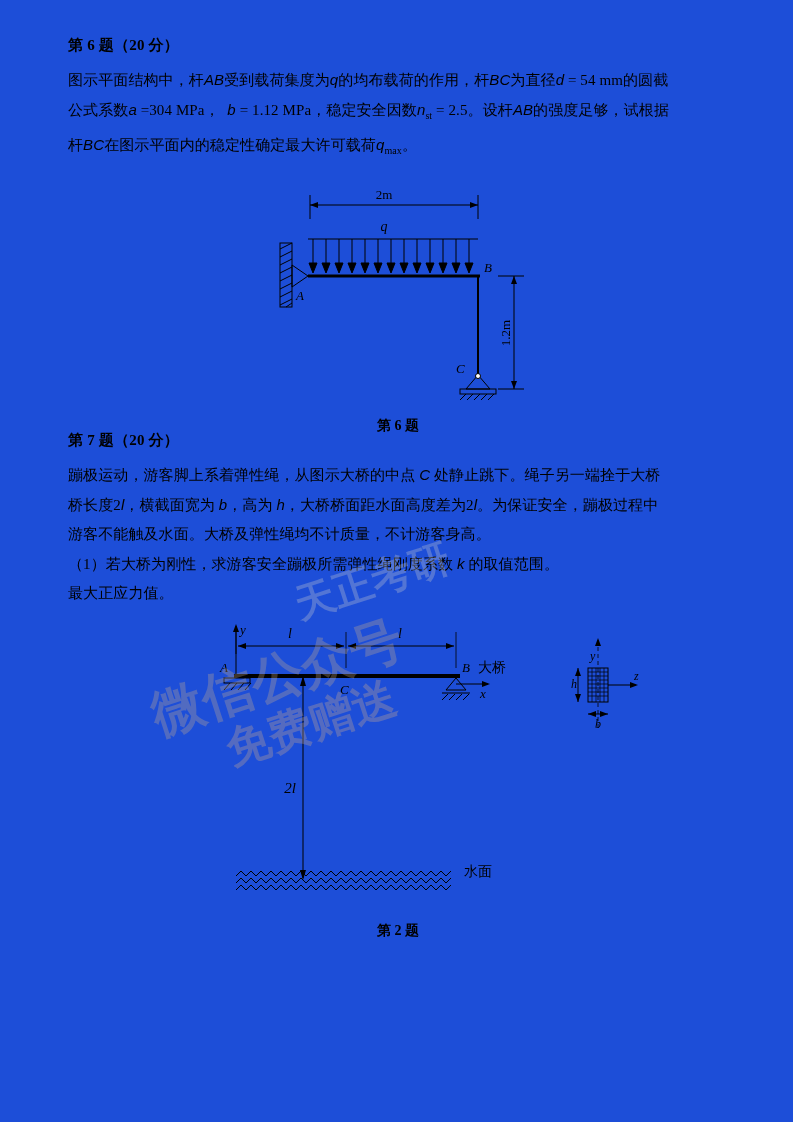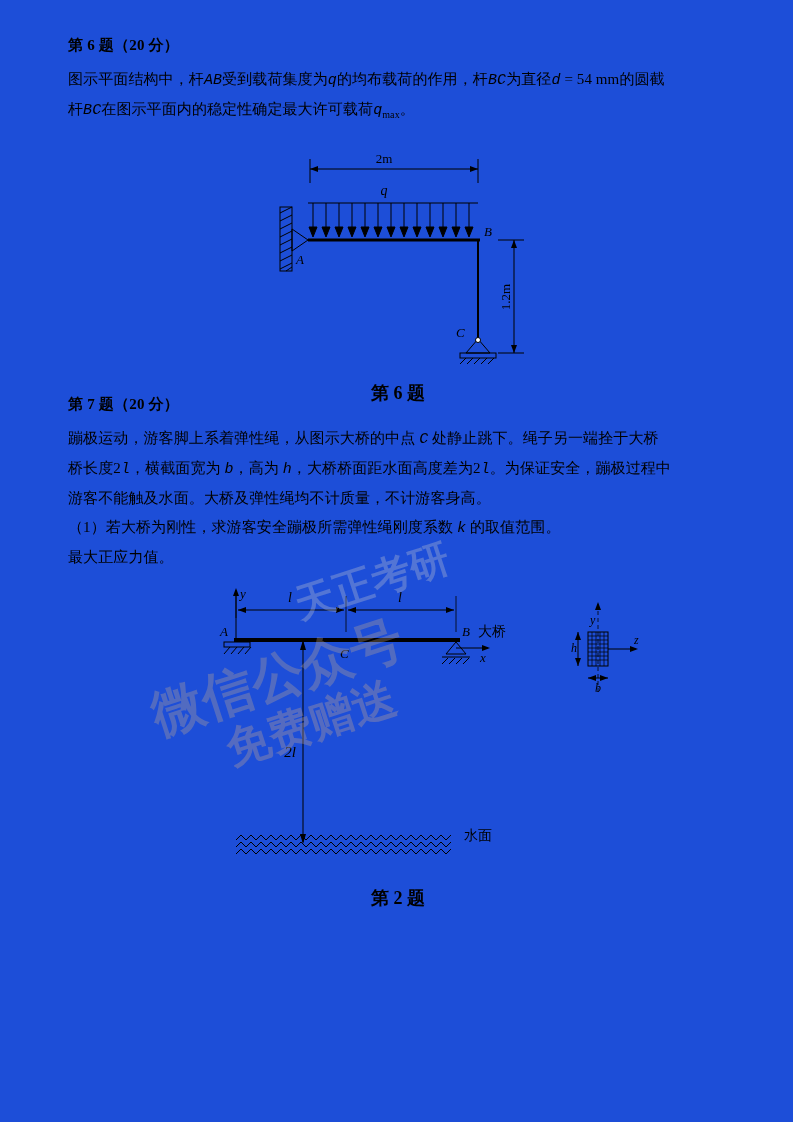--- a/index.html
+++ b/index.html
@@ -34,25 +34,25 @@
     letter-spacing: 0.2px;
     margin: 0 0 10px 0;
   }
   .para {
     font-size: 15px;
     line-height: 29px;
     text-align: justify;
     margin: 0;
     letter-spacing: 0.1px;
   }
-  i.it { font-style: italic; font-family: Liberation Mono, monospace; }
+  i.it { font-style: italic; font-family: Liberation Sans, sans-serif; }
   sub { font-size: 10px; vertical-align: sub; }
   .caption {
     text-align: center;
-    font-size: 18px;
+    font-size: 14px;
     font-weight: bold;
     margin-top: 4px;
   }
   .fig-wrap { position: relative; width: 660px; }
   .watermark {
     position: absolute;
     left: 150px;
     top: 560px;
     width: 400px;
     height: 230px;
@@ -76,20 +76,23 @@
 <body>
 
 <div class="page">
   <div class="content">
 
     <div>
       <div class="q-title">第 6 题（20 分）</div>
 
       <p class="para">
         图示平面结构中，杆<i class="it">AB</i>受到载荷集度为<i class="it">q</i>的均布载荷的作用，杆<i class="it">BC</i>为直径<i class="it">d</i> = 54 mm的圆截
+      </p>
+      <p class="para">
+        公式系数<i class="it">a</i> =304 MPa，&nbsp; <i class="it">b</i> = 1.12 MPa，稳定安全因数<i class="it">n</i><sub>st</sub> = 2.5。设杆<i class="it">AB</i>的强度足够，试根据
       </p>
       <p class="para">
         杆<i class="it">BC</i>在图示平面内的稳定性确定最大许可载荷<i class="it">q</i><sub>max</sub>。
       </p>
 
       <div class="fig-wrap" style="height:240px; margin-top:8px;">
         <svg width="660" height="240" viewBox="0 0 660 240">
 
           <line x1="242" y1="22" x2="242" y2="46" stroke="#000" stroke-width="1"></line>
           <line x1="410" y1="22" x2="410" y2="46" stroke="#000" stroke-width="1"></line>

